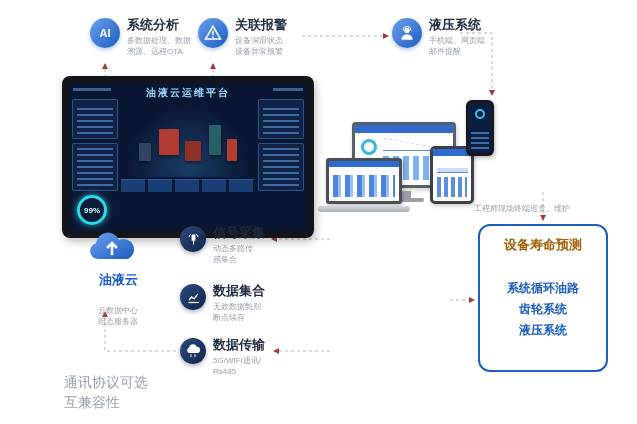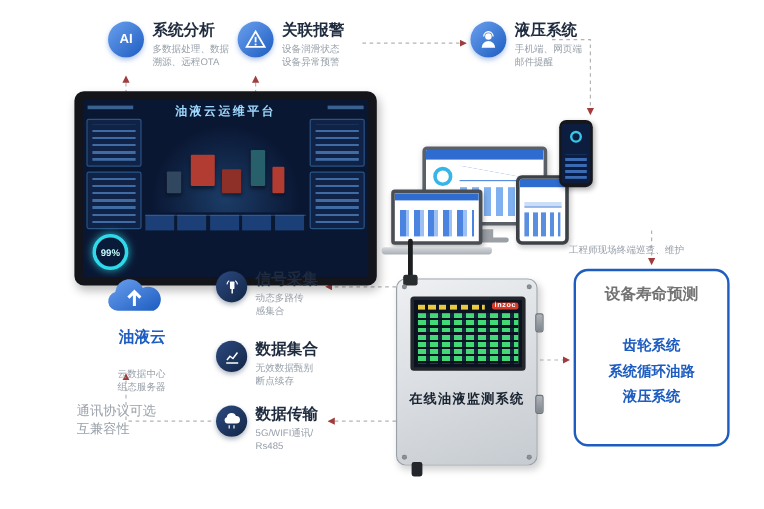--- a/index.html
+++ b/index.html
@@ -78,21 +78,21 @@
   .lap-chart { position:absolute; left:4px; right:4px; bottom:4px; height:22px;
                background:repeating-linear-gradient(90deg,#4a84e0 0 5px, #9cc0f4 5px 8px, transparent 8px 12px); }
   .laptop-base { position:absolute; left:318px; top:206px; width:92px; height:6px;
                  background:linear-gradient(#d6dade,#aab0b6); border-radius:2px 2px 3px 3px; }
   .eng-note { position:absolute; left:474px; top:203px; width:150px; font-size:8px; color:#98a0a9; }
 
   
   .cloud-block { position:absolute; left:74px; top:228px; width:64px; text-align:right; }
   .cloud-title { font-size:13px; font-weight:bold; color:#1d5cc0; margin-top:3px; }
   .cloud-desc { font-size:8px; color:#98a0a9; white-space:pre-line; line-height:1.35; margin-top:17px; }
-  .proto-note { position:absolute; left:64px; top:336px; font-size:11px; color:#98a0a9; white-space:pre-line; line-height:1.4; }
+  .proto-note { position:absolute; left:64px; top:373px; font-size:14px; color:#98a0a9; white-space:pre-line; line-height:1.4; }
 
   
   .device-box { position:absolute; left:330px; top:232px; width:118px; height:156px;
                 background:linear-gradient(160deg,#eef0f2,#c6cbd1); border:1px solid #98a0a8;
                 border-radius:8px; box-shadow:2px 3px 6px rgba(0,0,0,.18); }
   .antenna { position:absolute; left:9px; top:-34px; width:4px; height:34px; background:#1b1d1f; border-radius:2px; }
   .antenna-base { position:absolute; left:5px; top:-4px; width:12px; height:9px; background:#2a2d30; border-radius:2px; }
   .dscreen { position:absolute; left:11px; top:14px; width:96px; height:62px; background:#0b1320;
              border:3px solid #23272c; border-radius:3px; overflow:hidden; }
   .dscreen-grid { position:absolute; left:3px; top:11px; right:3px; bottom:3px;
@@ -107,21 +107,21 @@
   .hinge { position:absolute; right:-6px; width:7px; height:16px; border:1px solid #6a7076;
            background:linear-gradient(#aeb4ba,#7e858c); border-radius:2px; }
   .h1{top:28px} .h2{top:96px}
   .screw { position:absolute; width:4px; height:4px; border-radius:50%; background:#8d949c; box-shadow:inset 0 0 1px #555; }
   .s1{left:4px;top:4px} .s2{right:4px;top:4px} .s3{left:4px;bottom:4px} .s4{right:4px;bottom:4px}
   .gland { position:absolute; left:12px; bottom:-10px; width:9px; height:12px; background:#23262a; border-radius:2px; }
 
   
   .right-panel { position:absolute; left:478px; top:224px; width:130px; height:148px; background:#fff;
                  border:2px solid #1d5cc0; border-radius:12px; text-align:center; padding-top:10px; }
-  .rp-title { font-size:13px; font-weight:bold; color:#737373; margin-bottom:24px; }
+  .rp-title { font-size:13px; font-weight:bold; color:#a16207; margin-bottom:24px; }
   .rp-item { font-size:12px; font-weight:bold; color:#1d5cc0; line-height:21px; }
 </style>
 </head>
 <body>
 <div class="canvas">
 
   <svg class="connectors" viewBox="0 0 637 424">
     <defs>
       <marker id="arw" markerWidth="7" markerHeight="7" refX="5" refY="3" orient="auto">
         <path d="M0,0 L6,3 L0,6 z" fill="#a03c3c"></path>
@@ -287,38 +287,21 @@
           <path d="M9,17 v4 M15,17 v4" stroke="#fff" stroke-width="1.5"></path>
         </svg>
     </div>
     <div>
       <div class="ft-title">数据传输</div>
       <div class="ft-desc">5G/WIFI通讯/
 Rs485</div>
     </div>
   </div>
 
-  <div class="device-box">
-    <div class="antenna"></div>
-    <div class="antenna-base"></div>
-    <div class="screw s1"></div>
-      <div class="screw s2"></div>
-      <div class="screw s3"></div>
-      <div class="screw s4"></div>
-    <div class="dscreen">
-      <div class="dscreen-row-y"></div>
-      <div class="dscreen-grid"></div>
-      <div class="dbrand">inzoc</div>
-    </div>
-    <div class="dlabel">在线油液监测系统</div>
-    <div class="hinge h1"></div>
-    <div class="hinge h2"></div>
-    <div class="gland"></div>
-  </div>
 
   <div class="right-panel">
     <div class="rp-title">设备寿命预测</div>
+    <div class="rp-item">系统循环油路</div>
     <div class="rp-item">齿轮系统</div>
-    <div class="rp-item">系统循环油路</div>
     <div class="rp-item">液压系统</div>
   </div>
 
 </div>
 
 </body></html>

